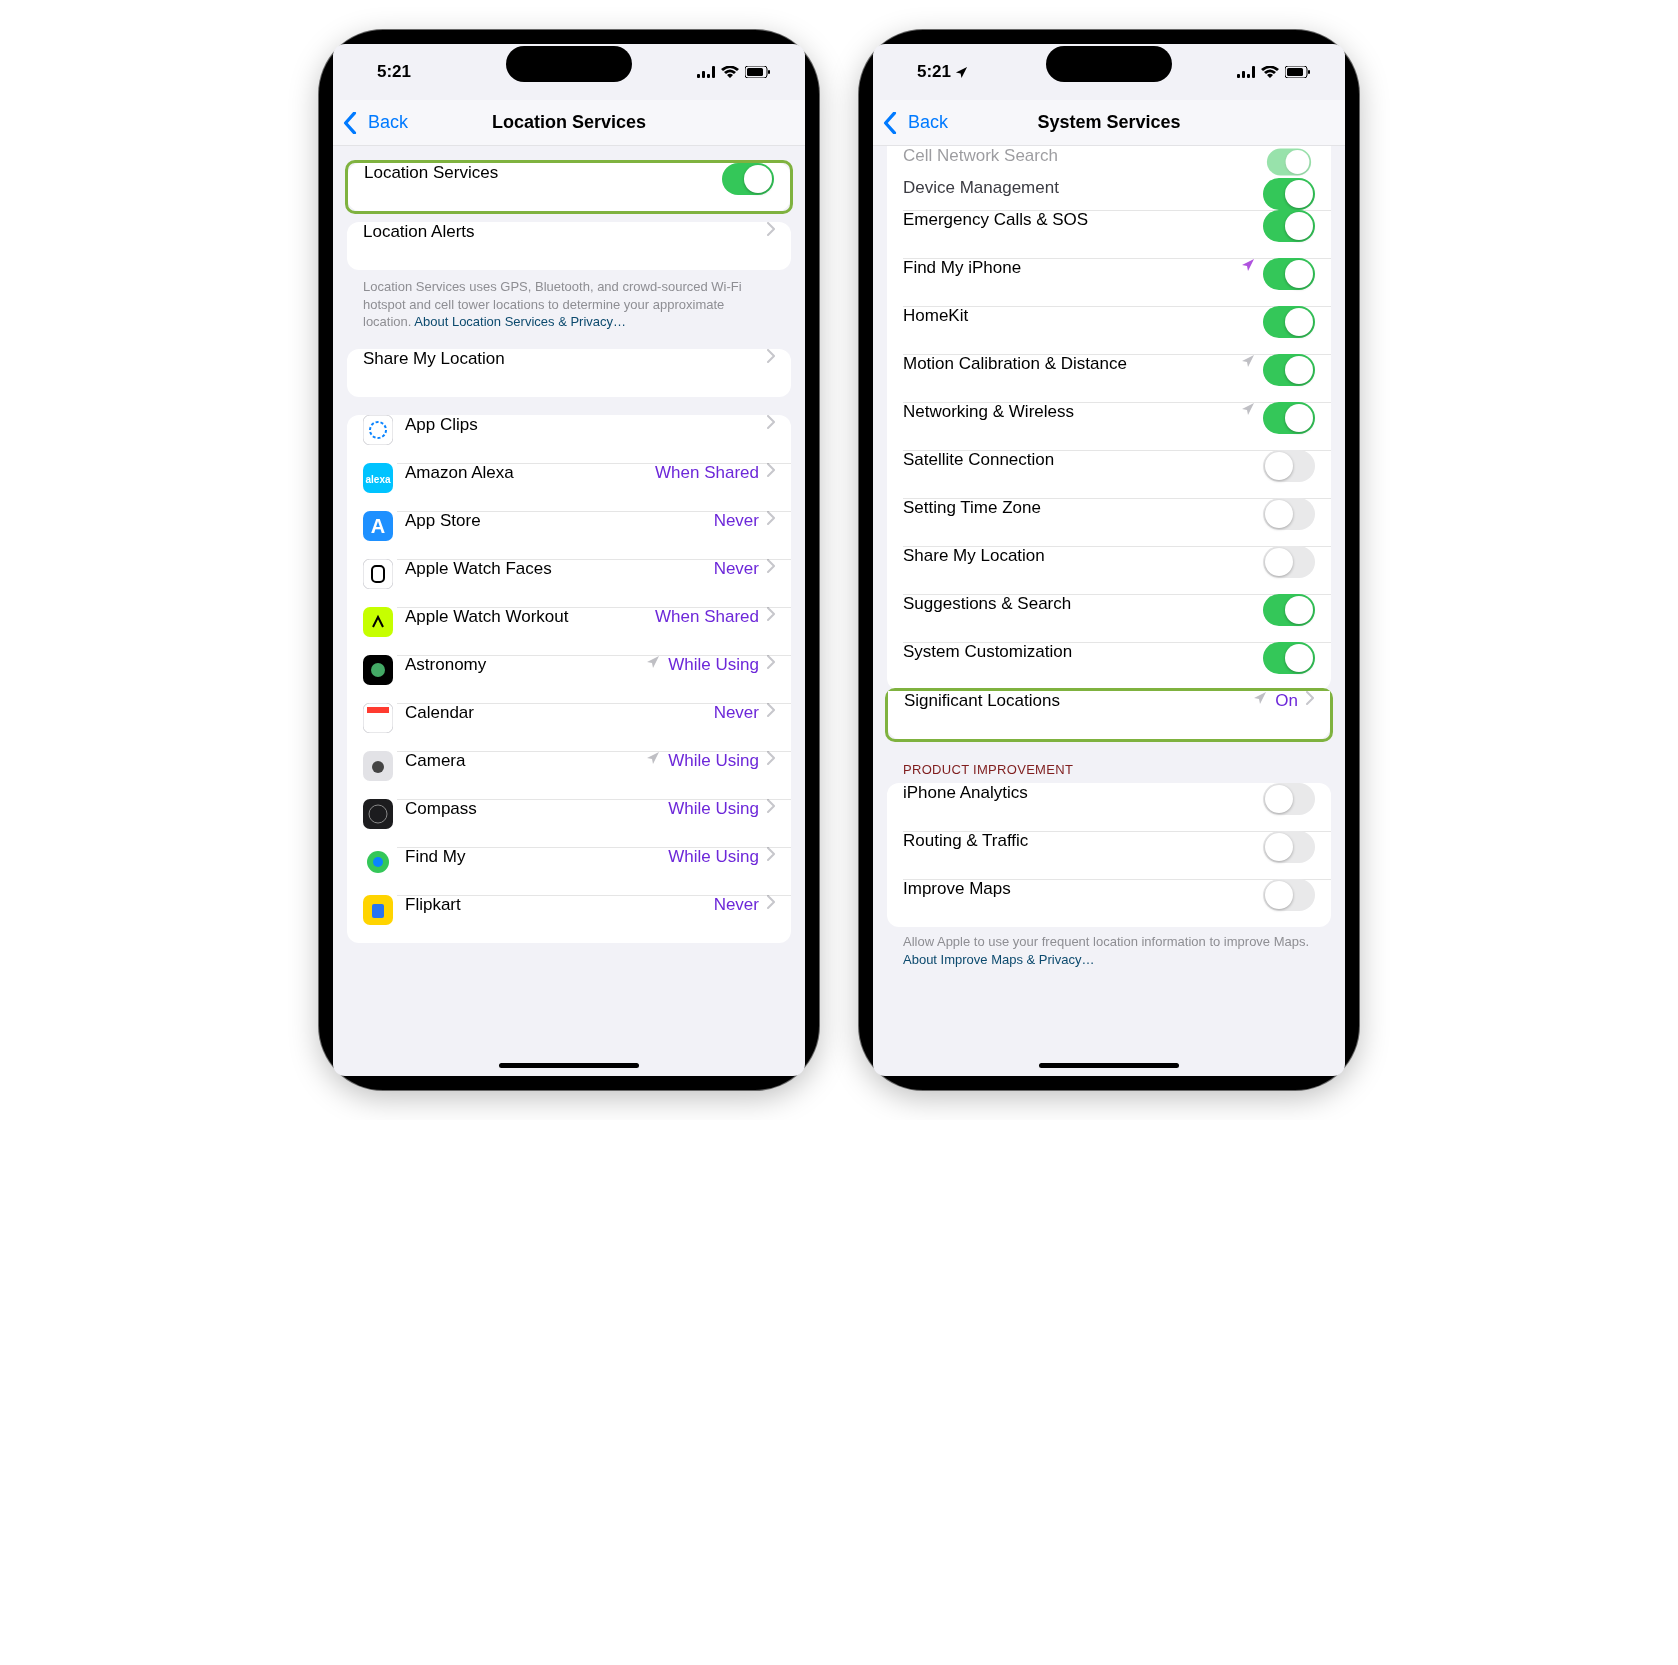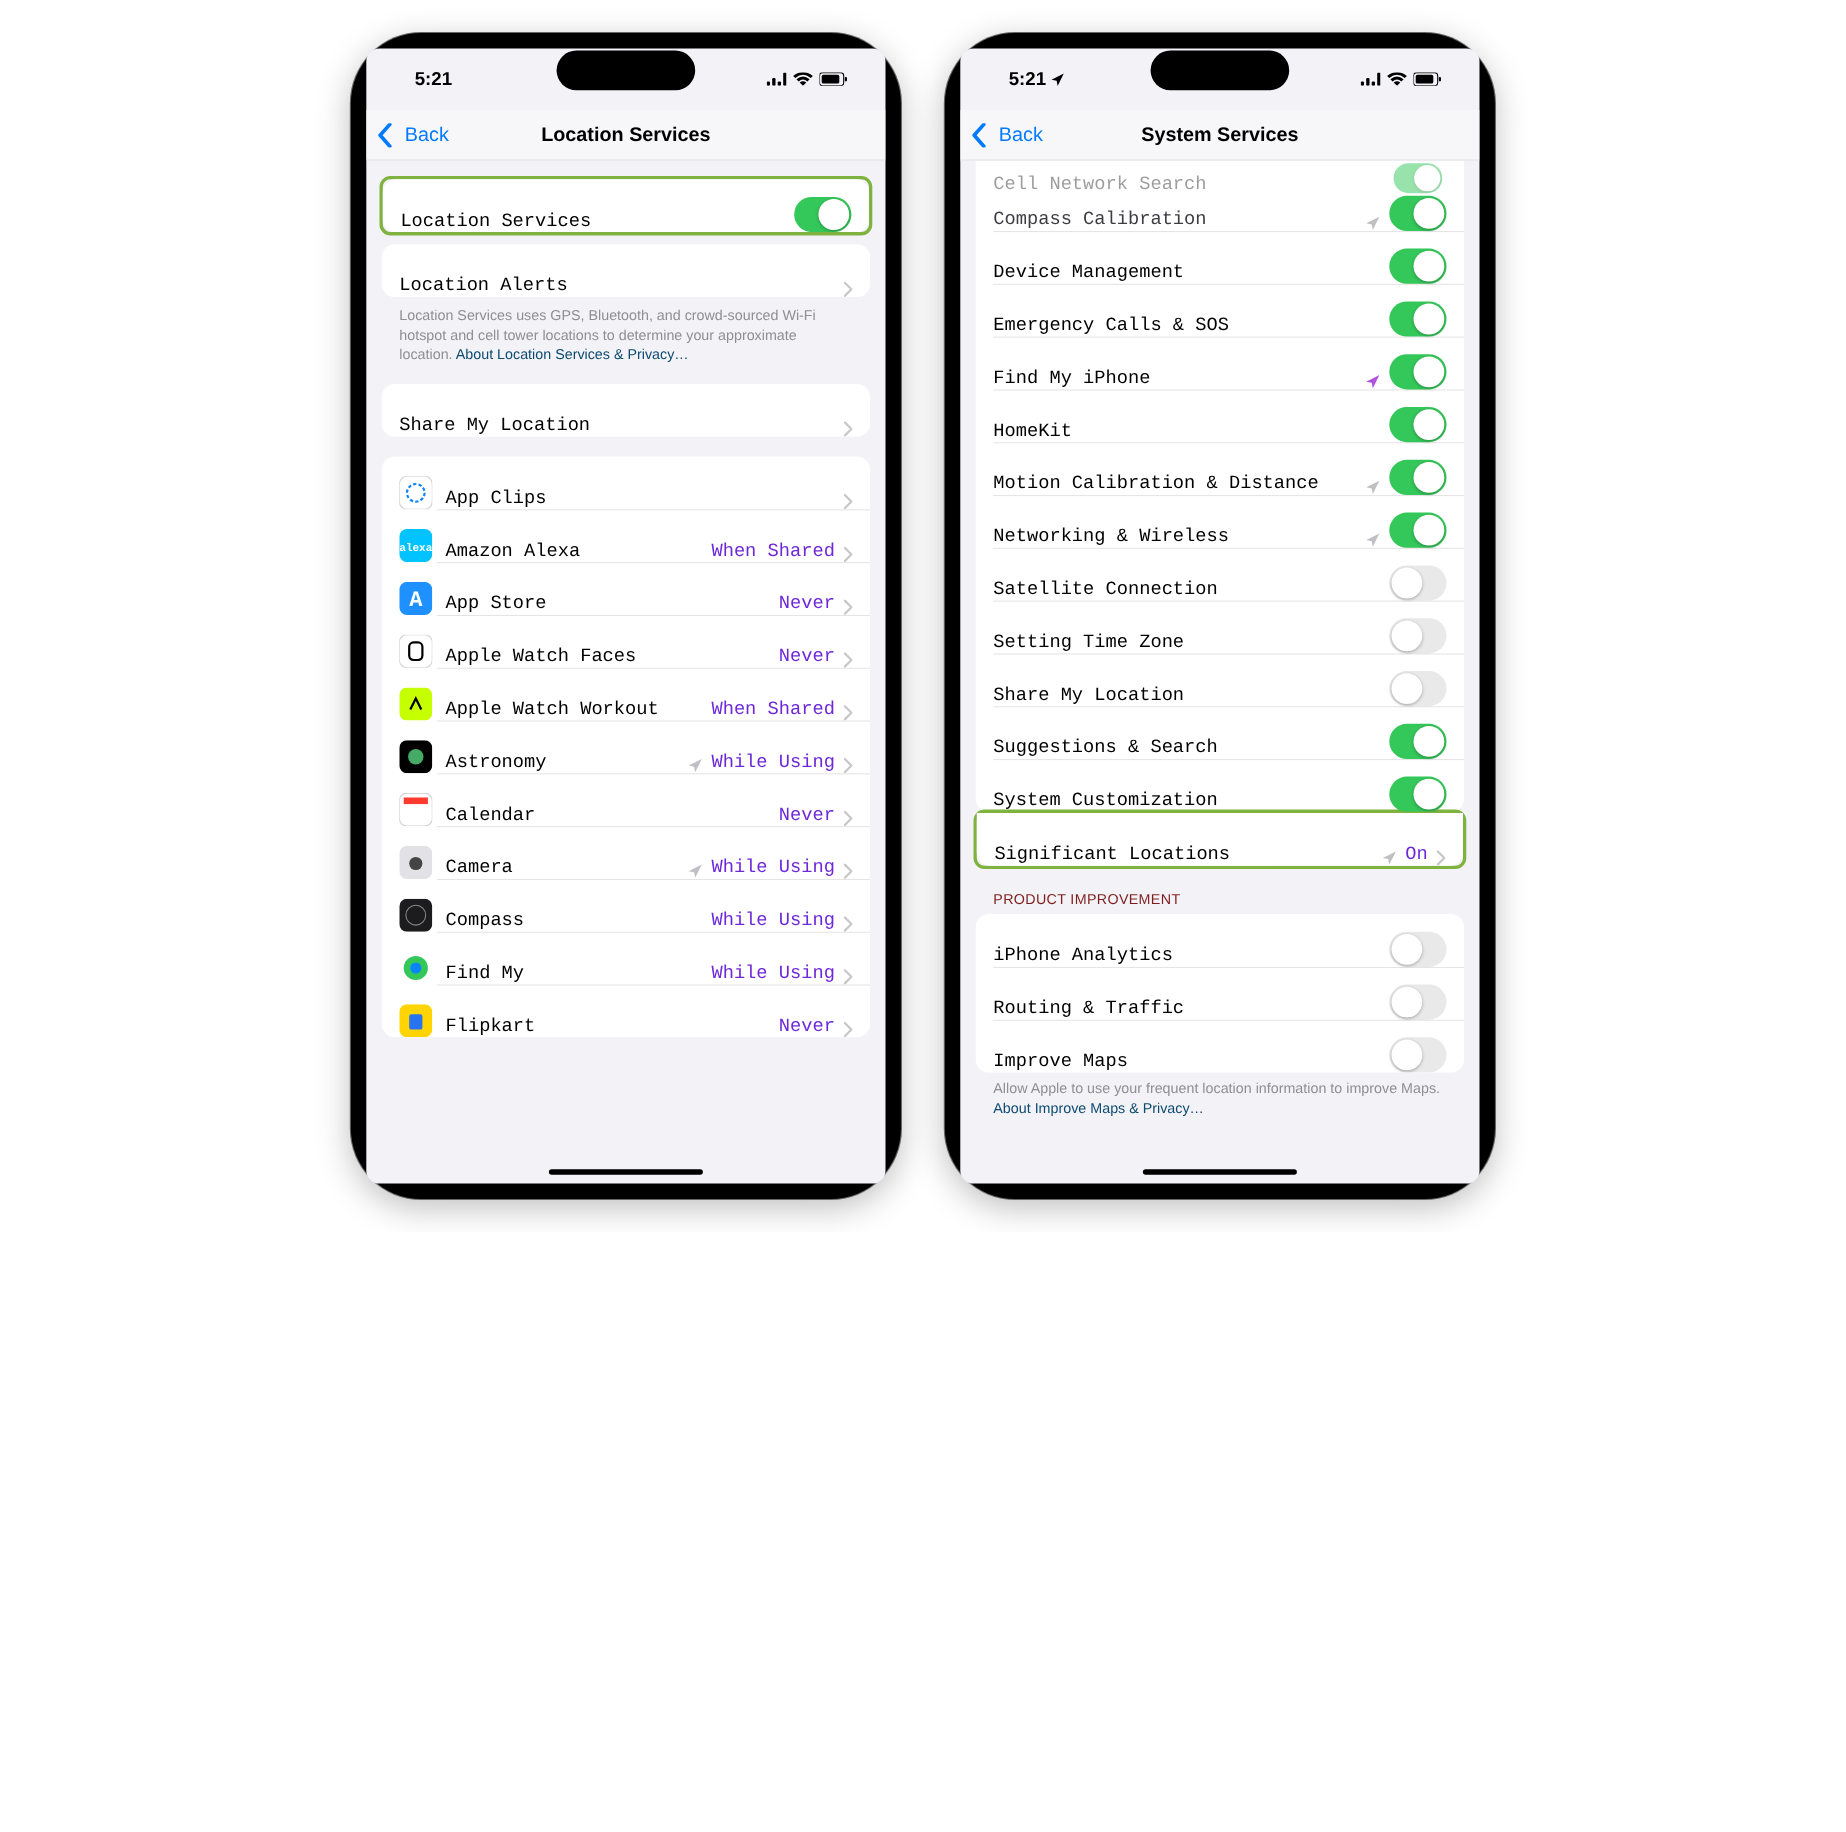--- a/index.html
+++ b/index.html
@@ -81,25 +81,24 @@
 .content { flex: 1; overflow: hidden; padding: 0 14px; }
 .group {
   background: #fff;
   border-radius: 12px;
   margin-top: 18px;
   overflow: hidden;
 }
 .row {
   min-height: 48px;
   display: flex;
-  align-items: flex-end;
+  align-items: flex-start;
   padding: 0 16px;
   font-size: 17px;
   position: relative;
-  font-family: Liberation Mono, monospace;
 }
 .row + .row::before {
   content: "";
   position: absolute;
   top: 0;
   left: 50px;
   right: 0;
   height: 1px;
   background: rgba(0,0,0,.1);
 }
@@ -461,31 +460,20 @@
 
       <div class="group partial-top" style="margin-top:0; border-top-left-radius:0; border-top-right-radius:0;">
         <div class="row" style="opacity:.5; min-height:24px;">
           <span class="label" style="text-decoration:line-through; text-decoration-color:transparent;">Cell Network Search</span>
           <span class="toggle on" style="transform:scale(.85);">
               <span class="knob"></span>
             </span>
         </div>
         <div id="sys-list">
             <div class="row">
-              <span class="label">Compass Calibration</span>
-              <span class="loc-arrow">
-                <svg viewBox="0 0 14 14">
-                  <path d="M1 7 L13 1 L7 13 L6 8 Z" fill="#bfbfc4"></path>
-                </svg>
-              </span>
-              <span class="toggle on">
-                <span class="knob"></span>
-              </span>
-            </div>
-            <div class="row">
               <span class="label">Device Management</span>
               <span class="toggle on">
                 <span class="knob"></span>
               </span>
             </div>
             <div class="row">
               <span class="label">Emergency Calls &amp; SOS</span>
               <span class="toggle on">
                 <span class="knob"></span>
               </span>

